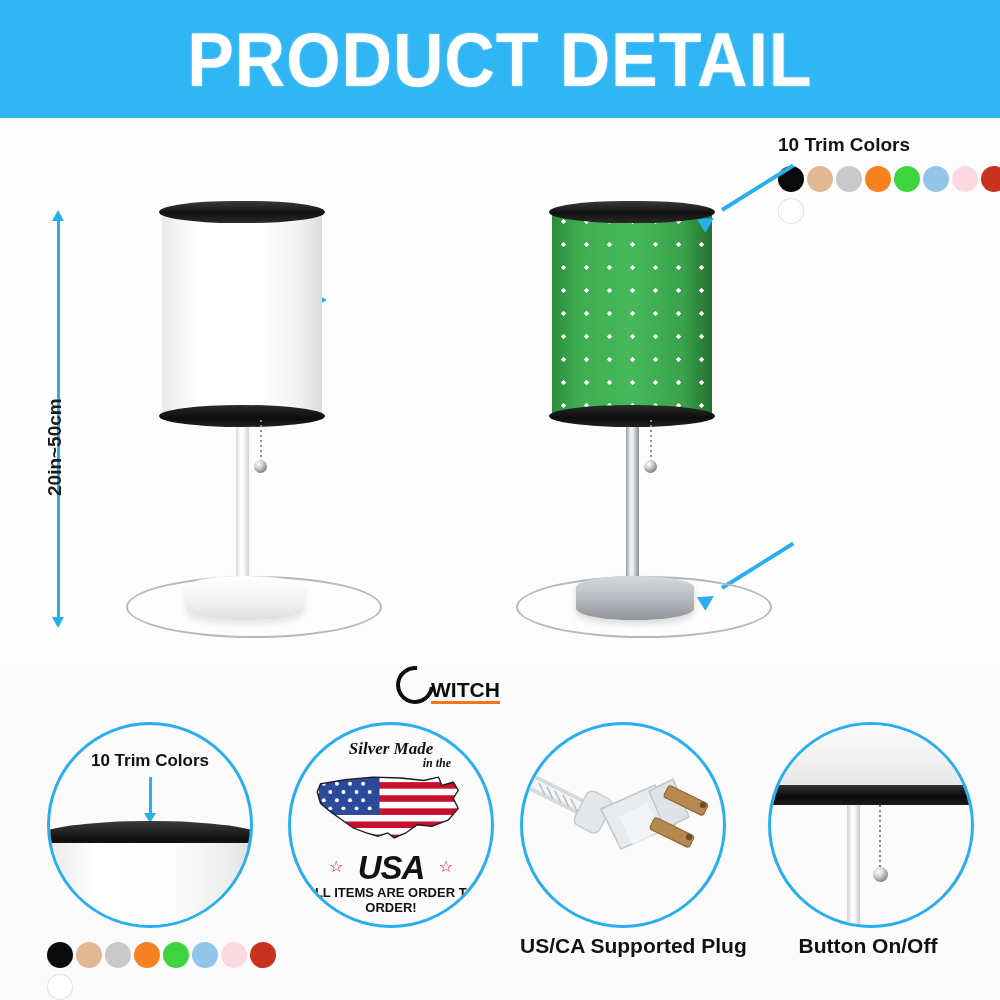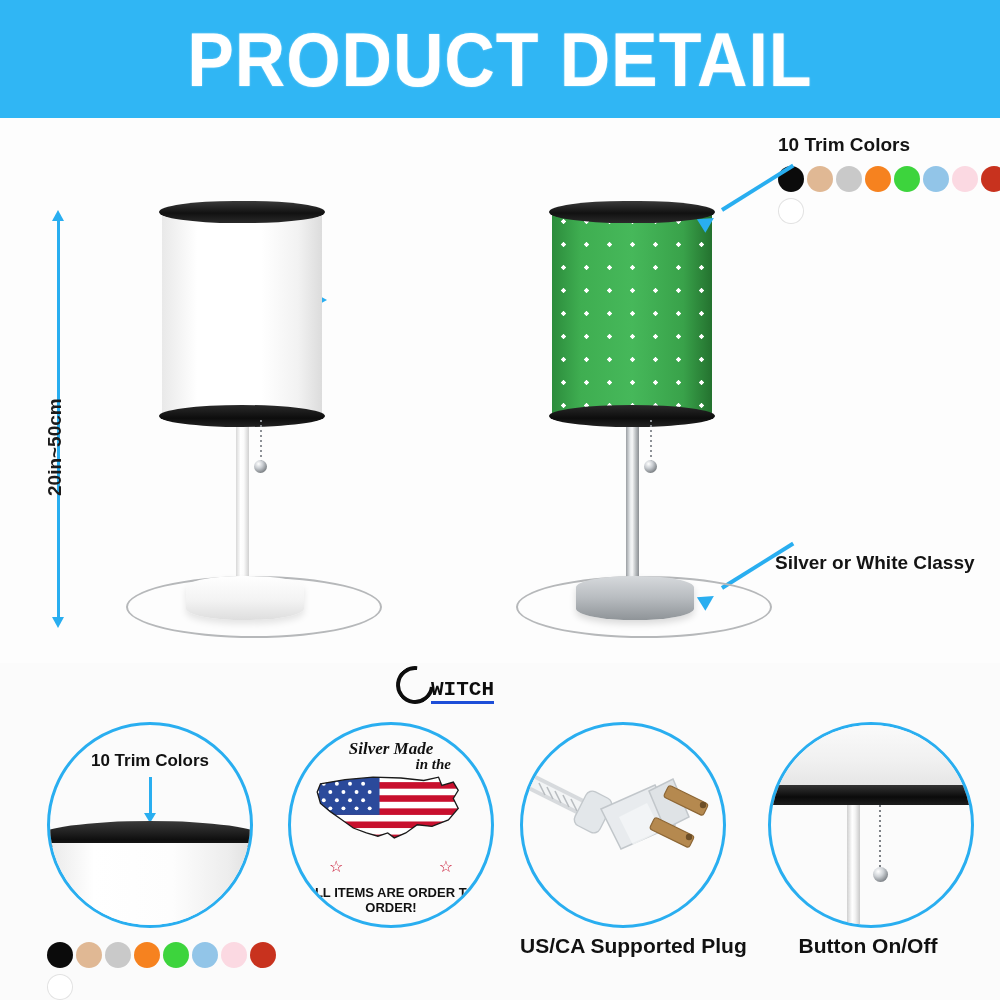--- a/index.html
+++ b/index.html
@@ -136,22 +136,22 @@
   
   .brand{position:absolute;display:flex;align-items:flex-end;}
   .brand .c-mark{
     width:30px;height:30px;border-radius:50%;
     border:4px solid #0d0d0d;border-right-color:transparent;
     transform:rotate(-38deg);margin-right:-3px;margin-bottom:2px;
   }
   .brand .b1{font-size:32px;font-weight:bold;letter-spacing:-1px;color:#0d0d0d;
     font-family:"Liberation Sans", sans-serif;line-height:1;}
   .brand .b2{font-size:21px;font-weight:bold;letter-spacing:0px;color:#0d0d0d;
-    font-family:Liberation Mono, monospace;line-height:1;
-    border-bottom:3px solid #1d4ed8;padding-bottom:1px;margin-bottom:2px;}
+    font-family:Liberation Sans, sans-serif;line-height:1;
+    border-bottom:3px solid #f97316;padding-bottom:1px;margin-bottom:2px;}
 
   
   .feat{position:absolute;}
   .circle{
     border-radius:50%;border:3px solid #29aef0;background:#fbfbfb;
     overflow:hidden;position:relative;
   }
   .feat-label{position:absolute;left:0;right:0;text-align:center;
     color:#111;font-size:21px;font-weight:bold;white-space:nowrap;
     font-family:"Liberation Sans", sans-serif;}
@@ -169,21 +169,21 @@
   .c1-arrow{position:absolute;left:50%;margin-left:-1.5px;top:52px;width:3px;height:38px;background:#29aef0;}
   .c1-arrow-head{position:absolute;left:50%;margin-left:-6px;top:88px;width:0;height:0;
     border-left:6px solid transparent;border-right:6px solid transparent;border-top:10px solid #29aef0;}
 
   
   .usa-made{position:absolute;left:0;right:0;top:14px;text-align:center;
     font-family:"Liberation Serif", serif;font-style:italic;font-weight:bold;
     font-size:17px;color:#111;}
   .usa-inthe{position:absolute;right:40px;top:31px;
     font-family:"Liberation Serif", serif;font-style:italic;font-weight:bold;
-    font-size:15px;color:#111;}
+    font-size:12px;color:#111;}
   .usa-map{position:absolute;left:18px;right:18px;top:44px;height:82px;}
   .usa-word{position:absolute;left:0;right:0;top:124px;text-align:center;
     font-size:33px;font-weight:bold;font-style:italic;color:#111;letter-spacing:-1px;
     font-family:"Liberation Sans", sans-serif;}
   .usa-star{position:absolute;top:132px;color:#c8102e;font-size:16px;}
   .usa-sub{position:absolute;left:0;right:0;top:160px;text-align:center;
     font-size:13px;font-weight:bold;color:#111;font-family:"Liberation Sans", sans-serif;}
 
   
   .c4-shadetop{position:absolute;left:-8%;width:116%;top:-18px;height:78px;
@@ -273,21 +273,20 @@
           <div class="sw white-sw" style="background: rgb(255, 255, 255);"></div>
           <div class="sw"></div>
         </div>
     </div>
 
     <div class="diag-arrow" style="left:700px;top:68px;width:110px;height:50px;">
       <div class="shaft" style="left:22px;top:22px;width:84px;transform:rotate(-32deg);"></div>
       <div class="head" style="left:0px;top:28px;transform:rotate(148deg);"></div>
     </div>
 
-    <div class="callout-text" style="left:775px;top:434px;">Silver or White Classy</div>
     <div class="diag-arrow" style="left:700px;top:446px;width:110px;height:52px;">
       <div class="shaft" style="left:22px;top:22px;width:84px;transform:rotate(-32deg);"></div>
       <div class="head" style="left:0px;top:28px;transform:rotate(148deg);"></div>
     </div>
 
   </div>
 
   <div class="brand" style="left:396px;top:666px;">
     <span class="c-mark"></span>
     <span class="b2">WITCH</span>
@@ -366,20 +365,21 @@
               <circle cx="58" cy="48" r="2.4"></circle>
             <circle cx="74" cy="48" r="2.4"></circle>
           </g>
         </g>
         <path d="M10,28 L14,18 L44,13 L78,10 L112,11 L140,14 L158,10 L162,20 L176,16
                  L182,26 L176,36 L182,48 L170,62 L150,70 L132,68 L118,78 L104,84 L96,78
                  L84,82 L70,78 L54,72 L40,62 L26,52 L14,42 Z" fill="none" stroke="#1a1a1a" stroke-width="1.6"></path>
       </svg>
 
       <div class="usa-star" style="left:38px;">☆</div>
+      <div class="usa-word">USA</div>
       <div class="usa-star" style="right:38px;">☆</div>
       <div class="usa-sub">ALL ITEMS ARE ORDER TO ORDER!</div>
     </div>
   </div>
 
   <div class="feat" style="left:768px;top:722px;">
     <div class="circle" style="width:200px;height:200px;">
       <div class="c4-shadetop"></div>
       <div class="c4-trim"></div>
       <div class="c4-pole"></div>

